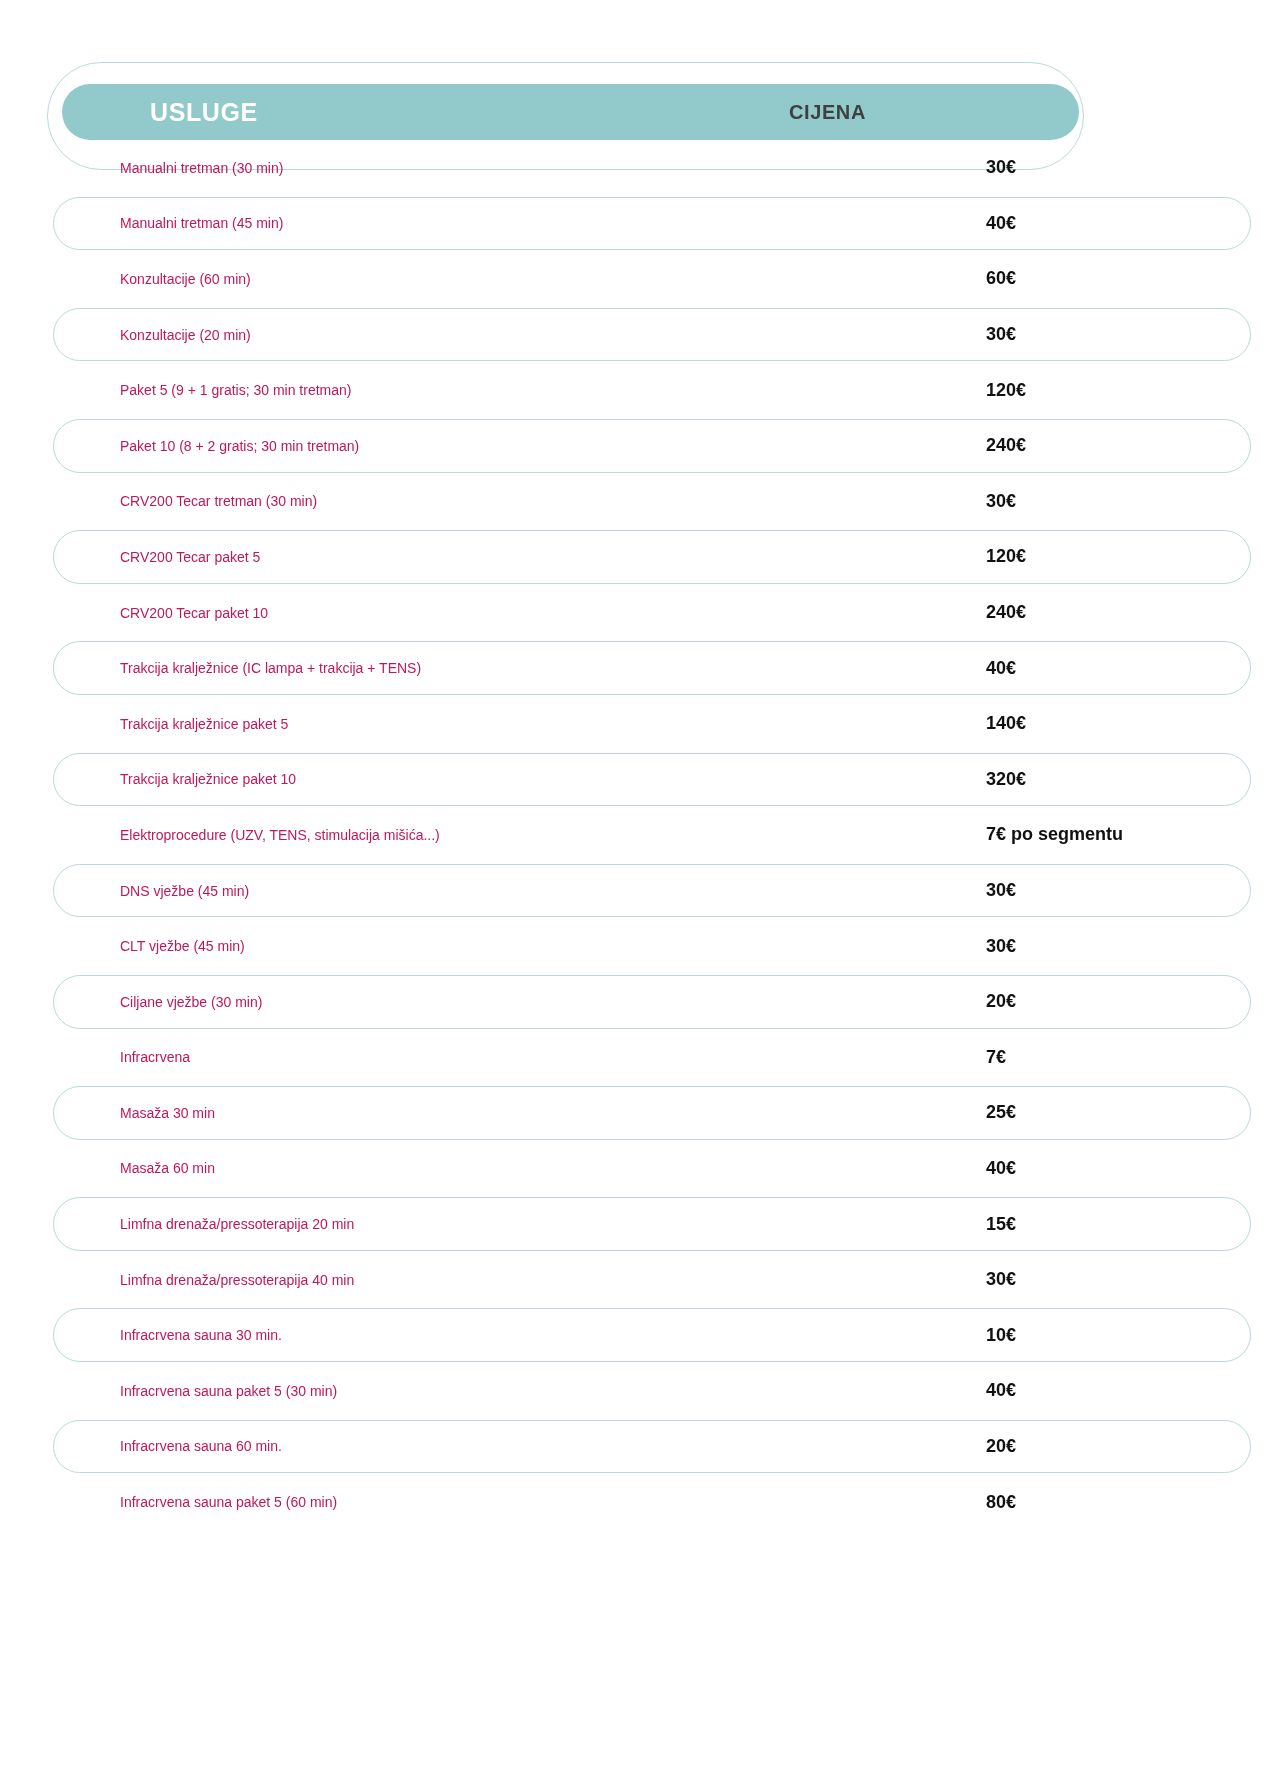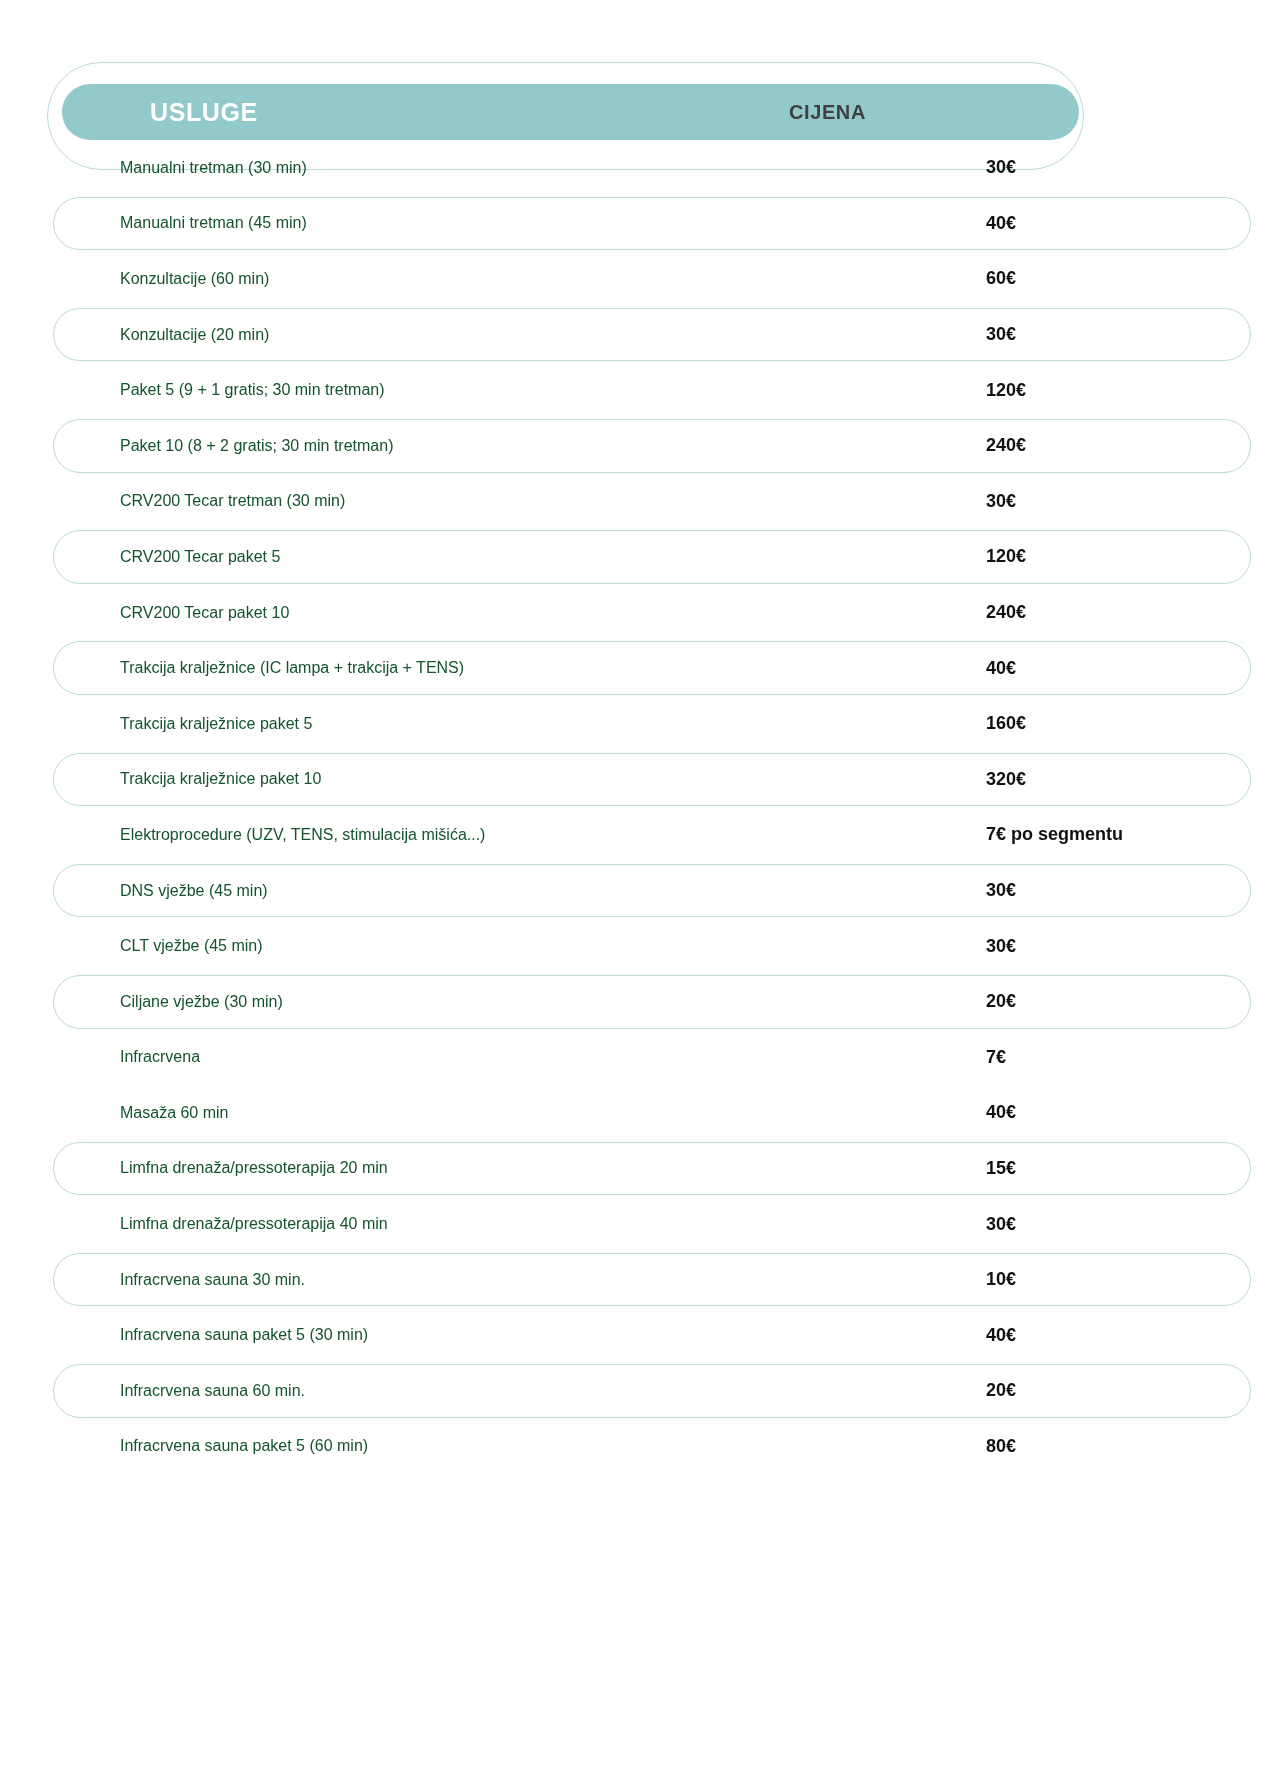--- a/index.html
+++ b/index.html
@@ -77,22 +77,22 @@
 
   .row {
     position: relative;
     height: 55.6px;
     display: flex;
     align-items: center;
   }
   .row .cell-service {
     flex: 1 1 auto;
     padding-left: 120px;
-    font-size: 16px;
-    color: #14532d;
+    font-size: 14px;
+    color: #be185d;
     font-weight: 400;
     white-space: nowrap;
   }
   .row .cell-price {
     flex: 0 0 290px;
     font-size: 18px;
     color: #111111;
     font-weight: 700;
     white-space: nowrap;
   }
@@ -158,21 +158,21 @@
       <div class="row">
         <div class="cell-service">CRV200 Tecar paket 10</div>
         <div class="cell-price">240€</div>
       </div>
       <div class="row outlined">
         <div class="cell-service">Trakcija kralježnice (IC lampa + trakcija + TENS)</div>
         <div class="cell-price">40€</div>
       </div>
       <div class="row">
         <div class="cell-service">Trakcija kralježnice paket 5</div>
-        <div class="cell-price">160€</div>
+        <div class="cell-price">140€</div>
       </div>
       <div class="row outlined">
         <div class="cell-service">Trakcija kralježnice paket 10</div>
         <div class="cell-price">320€</div>
       </div>
       <div class="row">
         <div class="cell-service">Elektroprocedure (UZV, TENS, stimulacija mišića...)</div>
         <div class="cell-price">7€ po segmentu</div>
       </div>
       <div class="row outlined">
@@ -184,20 +184,24 @@
         <div class="cell-price">30€</div>
       </div>
       <div class="row outlined">
         <div class="cell-service">Ciljane vježbe (30 min)</div>
         <div class="cell-price">20€</div>
       </div>
       <div class="row">
         <div class="cell-service">Infracrvena</div>
         <div class="cell-price">7€</div>
       </div>
+      <div class="row outlined">
+        <div class="cell-service">Masaža 30 min</div>
+        <div class="cell-price">25€</div>
+      </div>
       <div class="row">
         <div class="cell-service">Masaža 60 min</div>
         <div class="cell-price">40€</div>
       </div>
       <div class="row outlined">
         <div class="cell-service">Limfna drenaža/pressoterapija 20 min</div>
         <div class="cell-price">15€</div>
       </div>
       <div class="row">
         <div class="cell-service">Limfna drenaža/pressoterapija 40 min</div>

